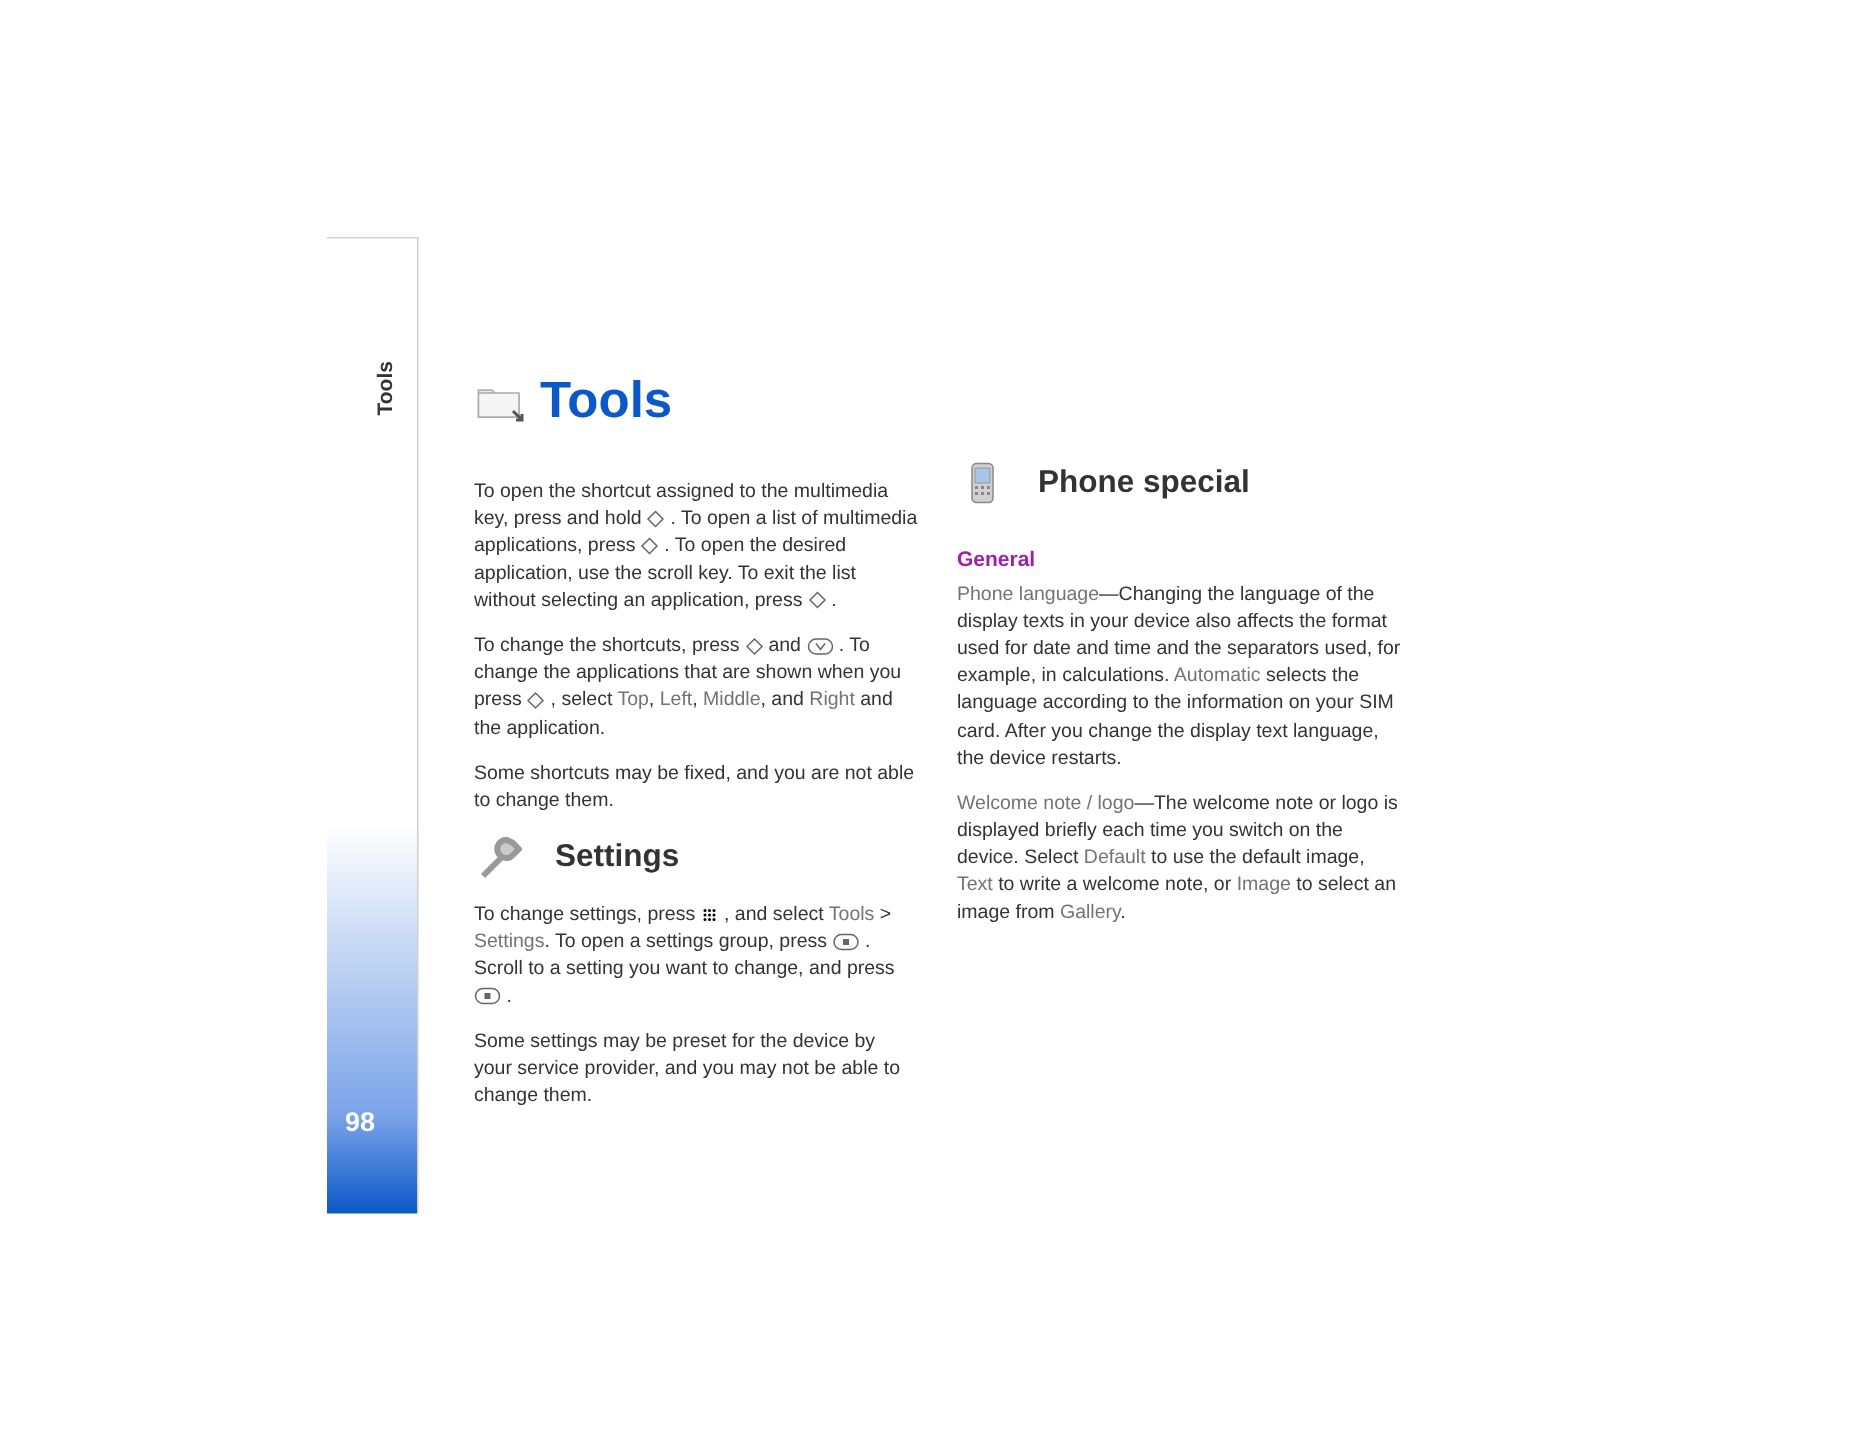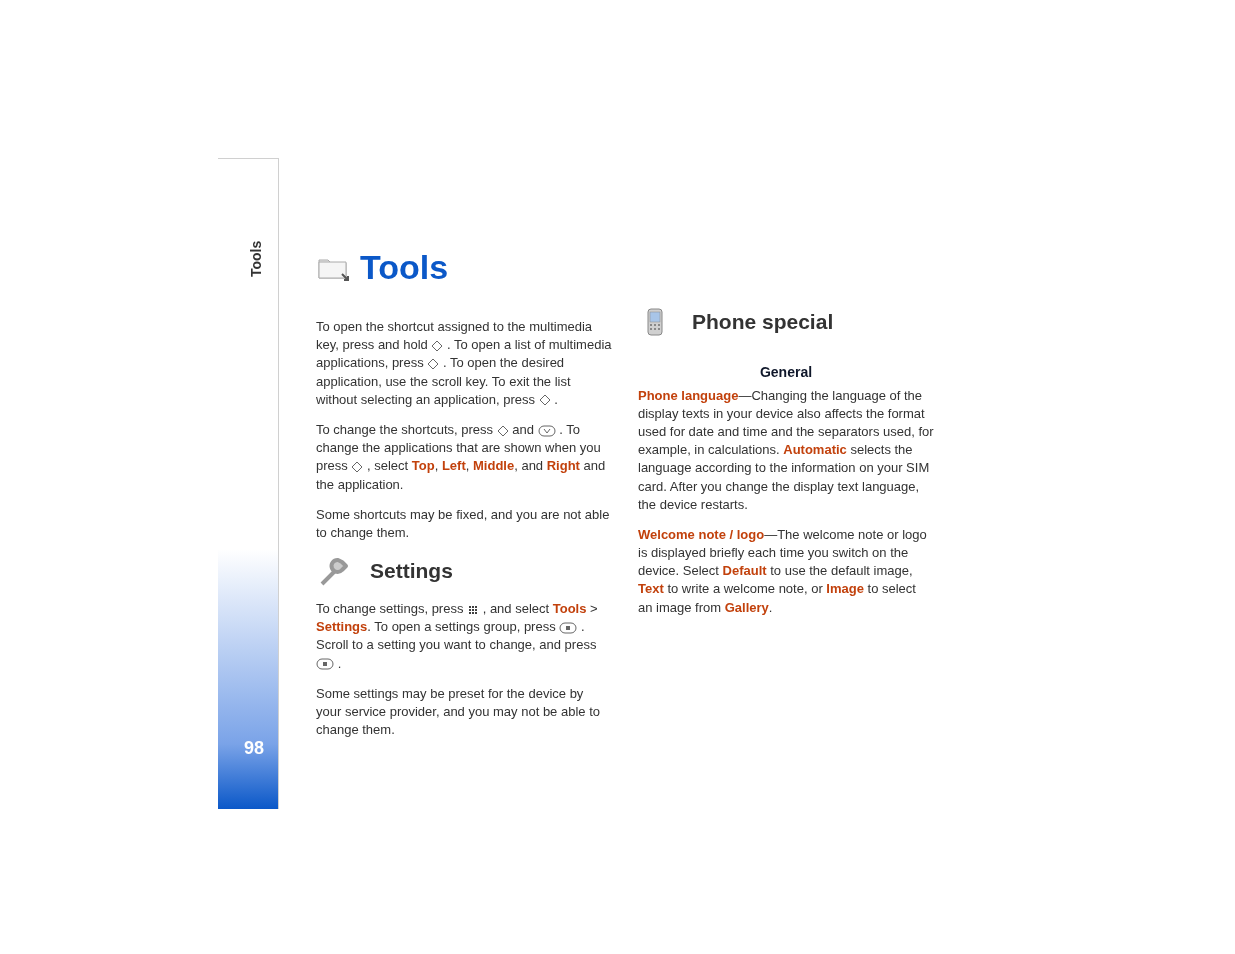--- a/index.html
+++ b/index.html
@@ -34,21 +34,20 @@
     transform-origin: left top;
     font-weight: bold;
     font-size: 14px;
     color: #333;
   }
   .page-number {
     position: absolute;
     bottom: 50px;
     left: 12px;
     right: 0;
-    text-align: center;
     color: #fff;
     font-weight: bold;
     font-size: 18px;
   }
   .content {
     position: absolute;
     left: 316px;
     top: 250px;
     display: flex;
     gap: 26px;
@@ -84,33 +83,32 @@
   }
   .section-title {
     font-size: 21px;
     font-weight: bold;
     color: #333;
     margin: 0;
   }
   .subheading {
     font-weight: bold;
     font-size: 14px;
-    color: #0f172a;
+    color: #a21caf;
     margin: 0 0 4px 0;
-    text-align: center;
   }
   p {
     margin: 0 0 12px 0;
     line-height: 1.4;
     color: #333;
     font-size: 13px;
   }
   .ui {
-    color: #c2410c;
-    font-weight: bold;
+    color: #737373;
+    font-weight: normal;
   }
   .icon-inline {
     display: inline-block;
     vertical-align: middle;
     width: 12px;
     height: 12px;
     position: relative;
     top: -1px;
   }
   .icon-inline-btn {

